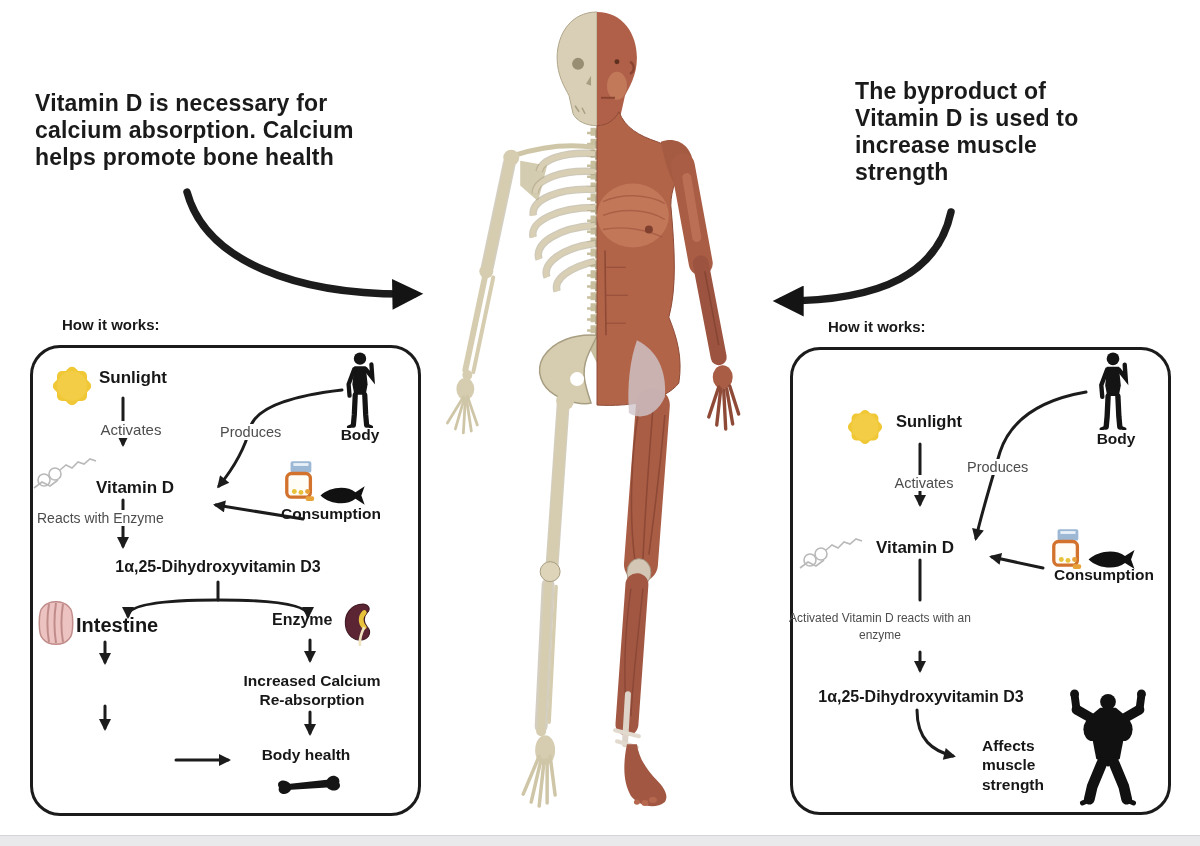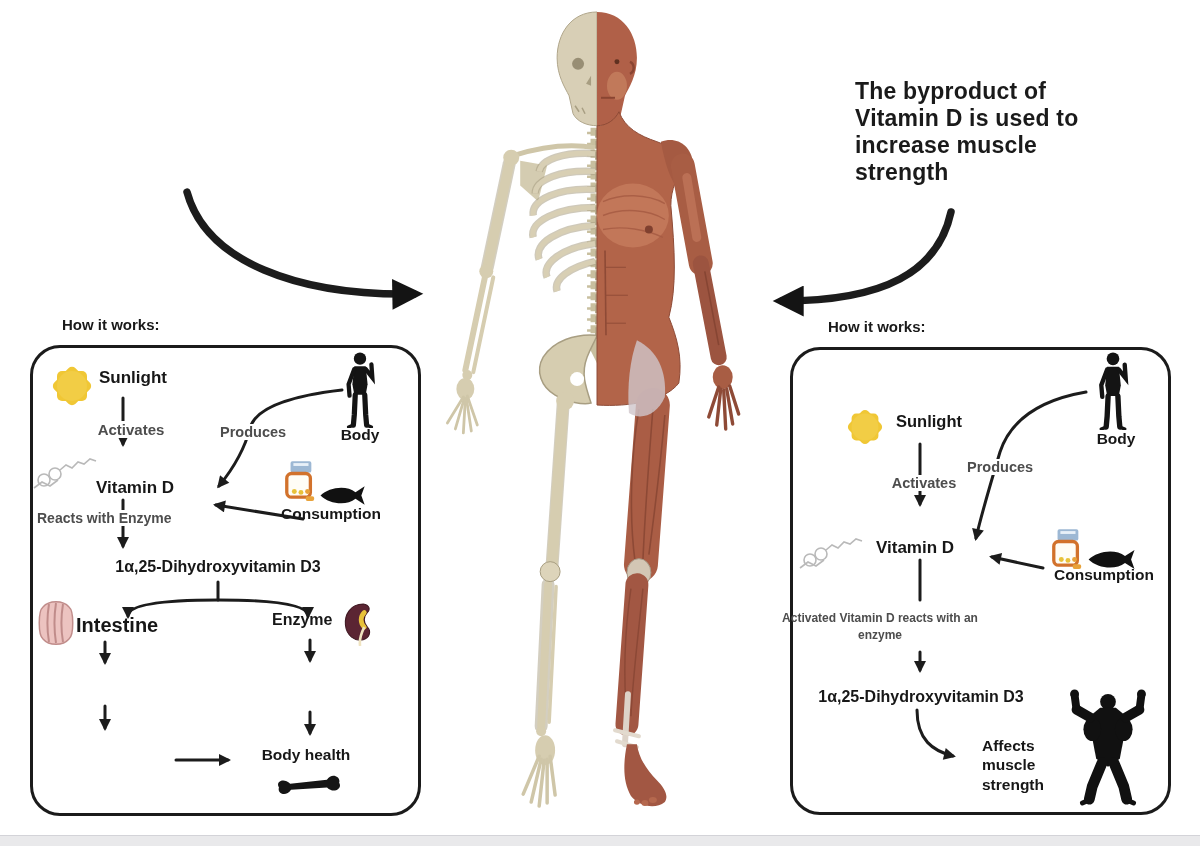--- a/index.html
+++ b/index.html
@@ -6,21 +6,21 @@
   .stage{
     position:relative;width:1200px;height:846px;overflow:hidden;background:#ffffff;
     font-family:"Liberation Sans","DejaVu Sans",sans-serif;color:#1a1a1a;
   }
   .abs{position:absolute;}
   .callout{font-weight:bold;font-size:23px;line-height:1.17;white-space:pre-line;letter-spacing:.2px;z-index:4;}
   .hiw{font-weight:bold;font-size:15px;text-align:left;z-index:4;}
   .panel{border:3.5px solid #1b1b1b;border-radius:30px;background:transparent;z-index:2;}
   .lbl{z-index:5;white-space:pre-line;}
   .bold{font-weight:bold;color:#171717;}
-  .gray{color:#4d4d4d;font-weight:700;}
+  .gray{color:#4d4d4d;font-weight:400;}
   .bgw{background:#ffffff;padding:0 3px;}
   .ctr{text-align:center;}
   svg{display:block;}
   #arrows{position:absolute;left:0;top:0;z-index:3;pointer-events:none;}
   #figure{position:absolute;left:425px;top:6px;z-index:1;}
   .icon{z-index:5;}
   .bottom-strip{left:0;top:835px;width:1200px;height:11px;background:#e9e9eb;border-top:1px solid #d3d3d8;z-index:6;}
 </style>
 </head>
 <body>
@@ -193,20 +193,23 @@
       <path d="M190,726 L214,732 M192,737 L212,743" stroke="#e2dace" stroke-width="4" stroke-linecap="round"></path>
       <path d="M202,740 C198,760 198,778 206,792 C214,802 230,806 240,798 C244,792 240,784 232,776 C222,766 214,754 212,740 Z" fill="#a25743"></path>
       <g fill="#b5684e">
           <ellipse cx="228" cy="796" rx="4" ry="3"></ellipse>
           <ellipse cx="220" cy="799" rx="3.5" ry="3"></ellipse>
           <ellipse cx="212" cy="798" rx="3" ry="2.6"></ellipse>
         </g>
     </g>
   </svg>
 
+  <div class="abs callout" style="left:35px;top:90px;width:410px;">Vitamin D is necessary for
+calcium absorption. Calcium
+helps promote bone health</div>
   <div class="abs callout" style="left:855px;top:78px;width:300px;">The byproduct of
 Vitamin D is used to
 increase muscle
 strength</div>
 
   <div class="abs hiw" style="left:62px;top:316px;width:300px;">How it works:</div>
   <div class="abs hiw" style="left:828px;top:318px;width:300px;">How it works:</div>
   <div class="abs panel" style="left:30px;top:345px;width:385px;height:465px;"></div>
   <div class="abs panel" style="left:790px;top:347px;width:375px;height:462px;"></div>
 
@@ -282,20 +285,22 @@
   <div class="abs lbl bold" style="left:99px;top:368px;font-size:17px;">Sunlight</div>
   <div class="abs lbl gray bgw ctr" style="left:92px;top:421px;width:72px;font-size:15px;">Activates</div>
   <div class="abs lbl gray bgw" style="left:217px;top:424px;font-size:14.5px;">Produces</div>
   <div class="abs lbl bold ctr" style="left:330px;top:426px;width:60px;font-size:15.5px;">Body</div>
   <div class="abs lbl bold" style="left:96px;top:478px;font-size:17px;">Vitamin D</div>
   <div class="abs lbl gray bgw" style="left:34px;top:510px;font-size:14px;">Reacts with Enzyme</div>
   <div class="abs lbl bold ctr" style="left:265px;top:505px;width:132px;font-size:15.5px;">Consumption</div>
   <div class="abs lbl bold ctr" style="left:60px;top:558px;width:316px;font-size:16px;">1α,25-Dihydroxyvitamin D3</div>
   <div class="abs lbl bold" style="left:76px;top:614px;font-size:20px;">Intestine</div>
   <div class="abs lbl bold" style="left:272px;top:611px;font-size:16px;">Enzyme</div>
+  <div class="abs lbl bold ctr" style="left:226px;top:672px;width:172px;font-size:15.5px;line-height:1.22;">Increased Calcium
+Re-absorption</div>
   <div class="abs lbl bold ctr" style="left:246px;top:746px;width:120px;font-size:15.5px;">Body health</div>
 
   <div class="abs icon" style="left:840px;top:402px;">
     <svg width="50" height="50" viewBox="0 0 56 56">
         <g fill="#f0c735">
           <rect x="13" y="13" width="30" height="30" rx="5"></rect>
           <rect x="13" y="13" width="30" height="30" rx="5" transform="rotate(45 28 28)"></rect>
           <circle cx="28" cy="28" r="15" fill="#f2cd45"></circle>
         </g>
       </svg>

